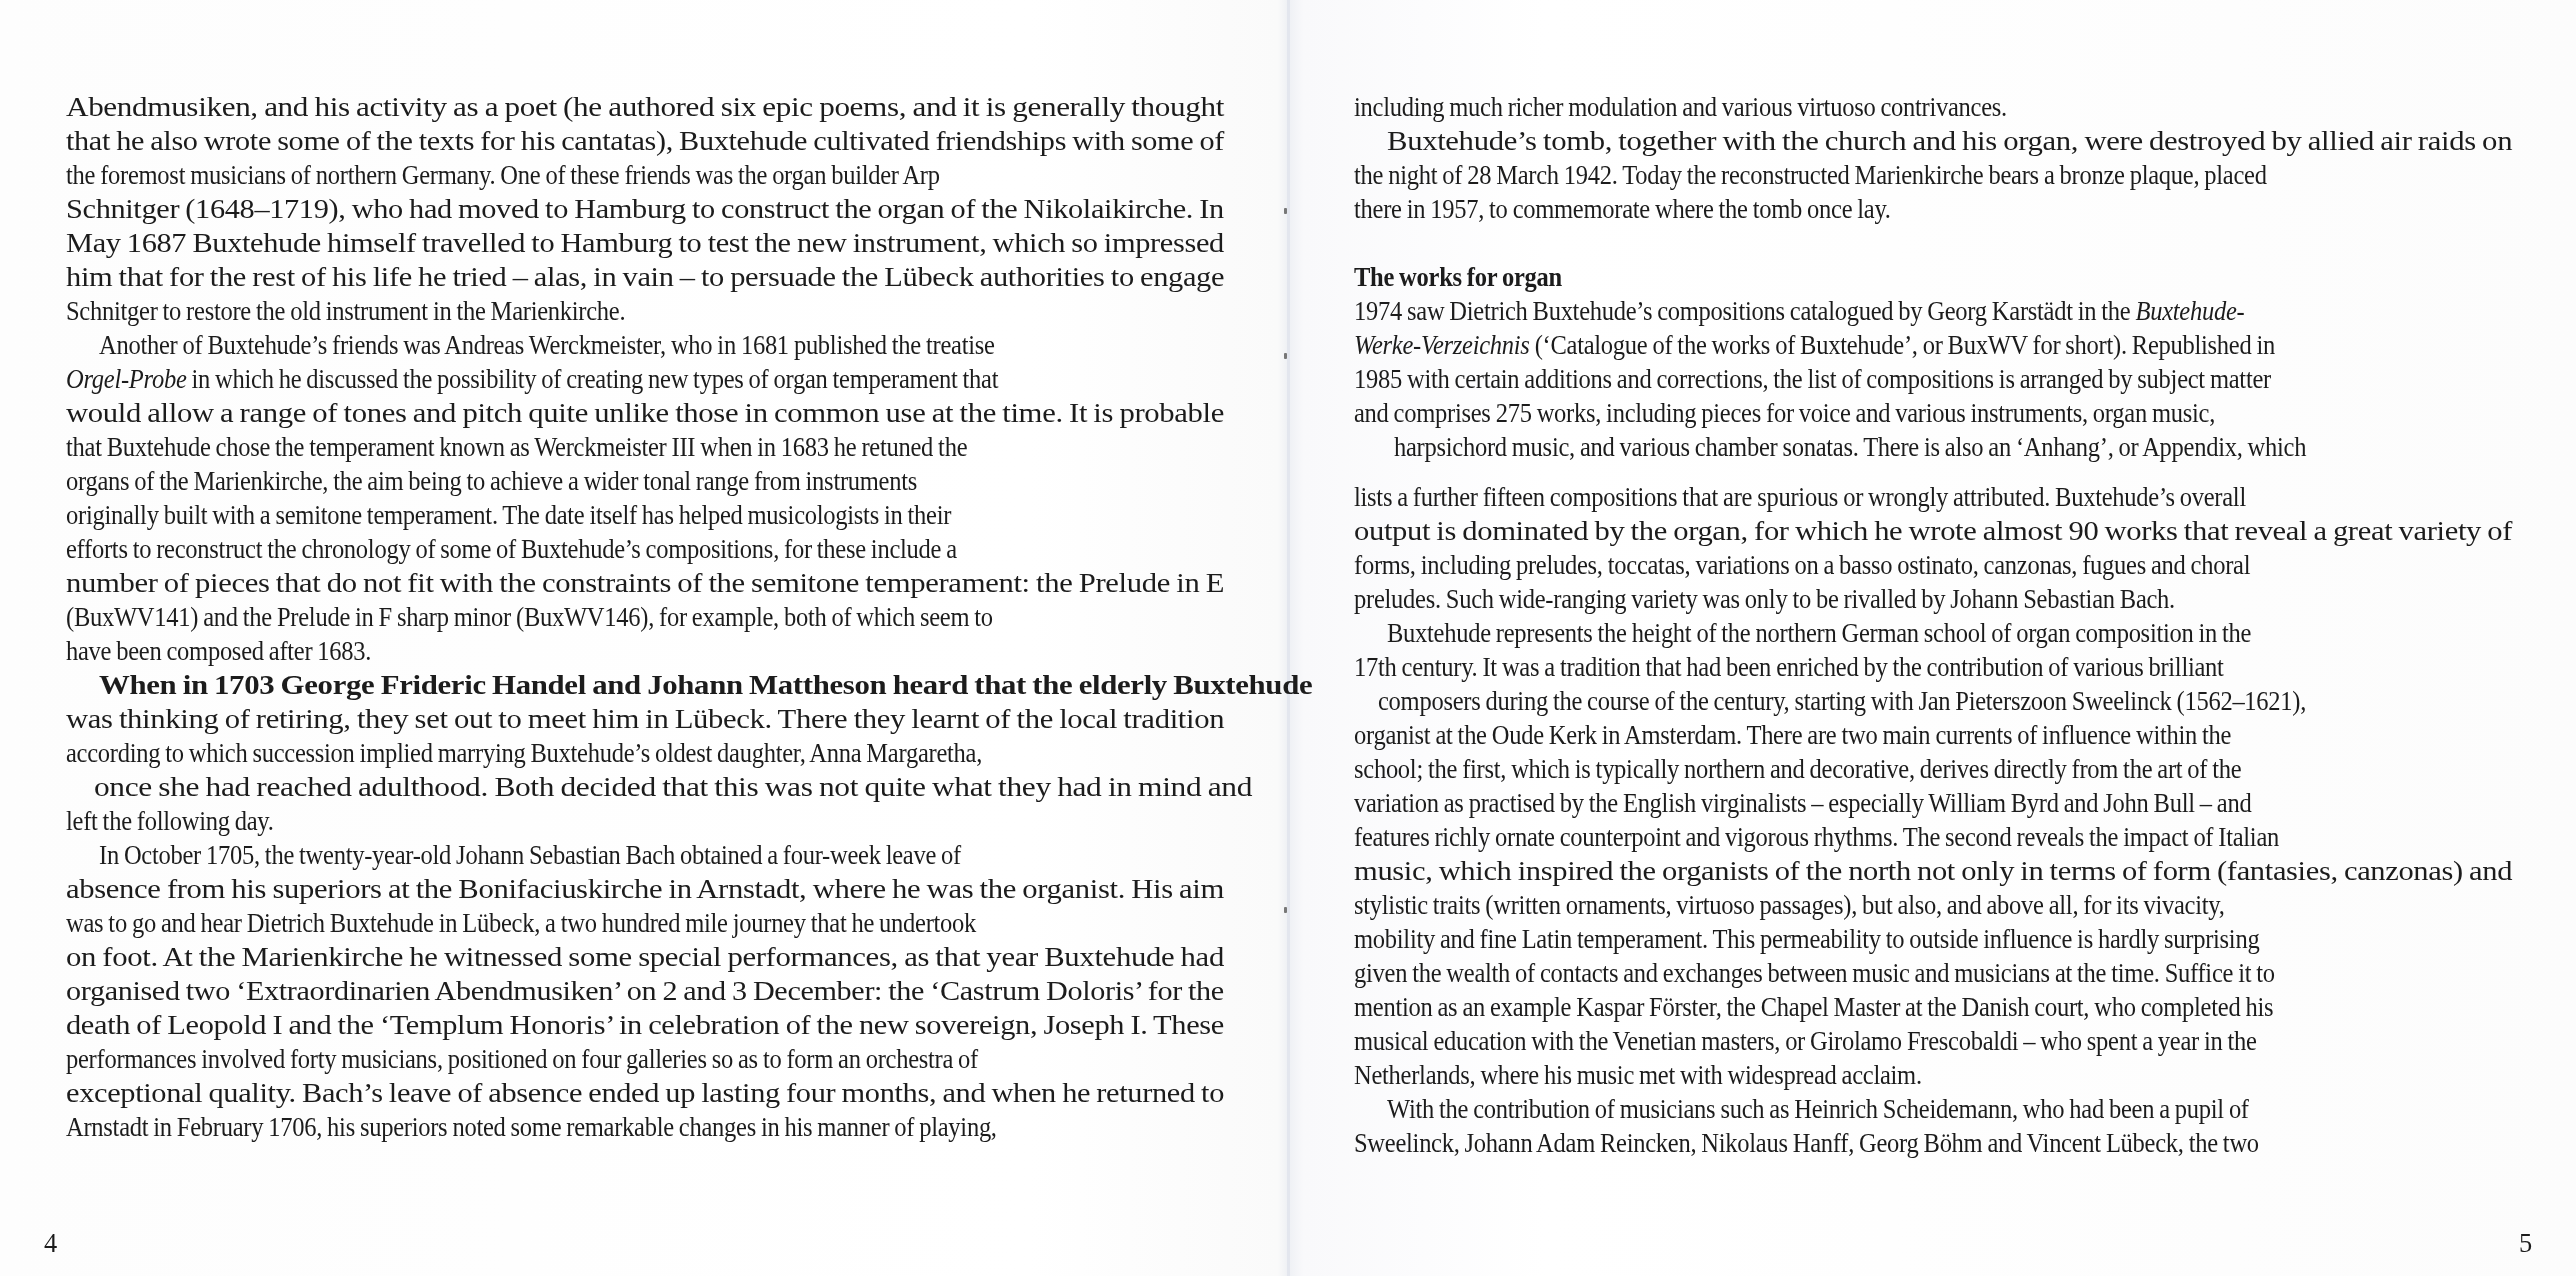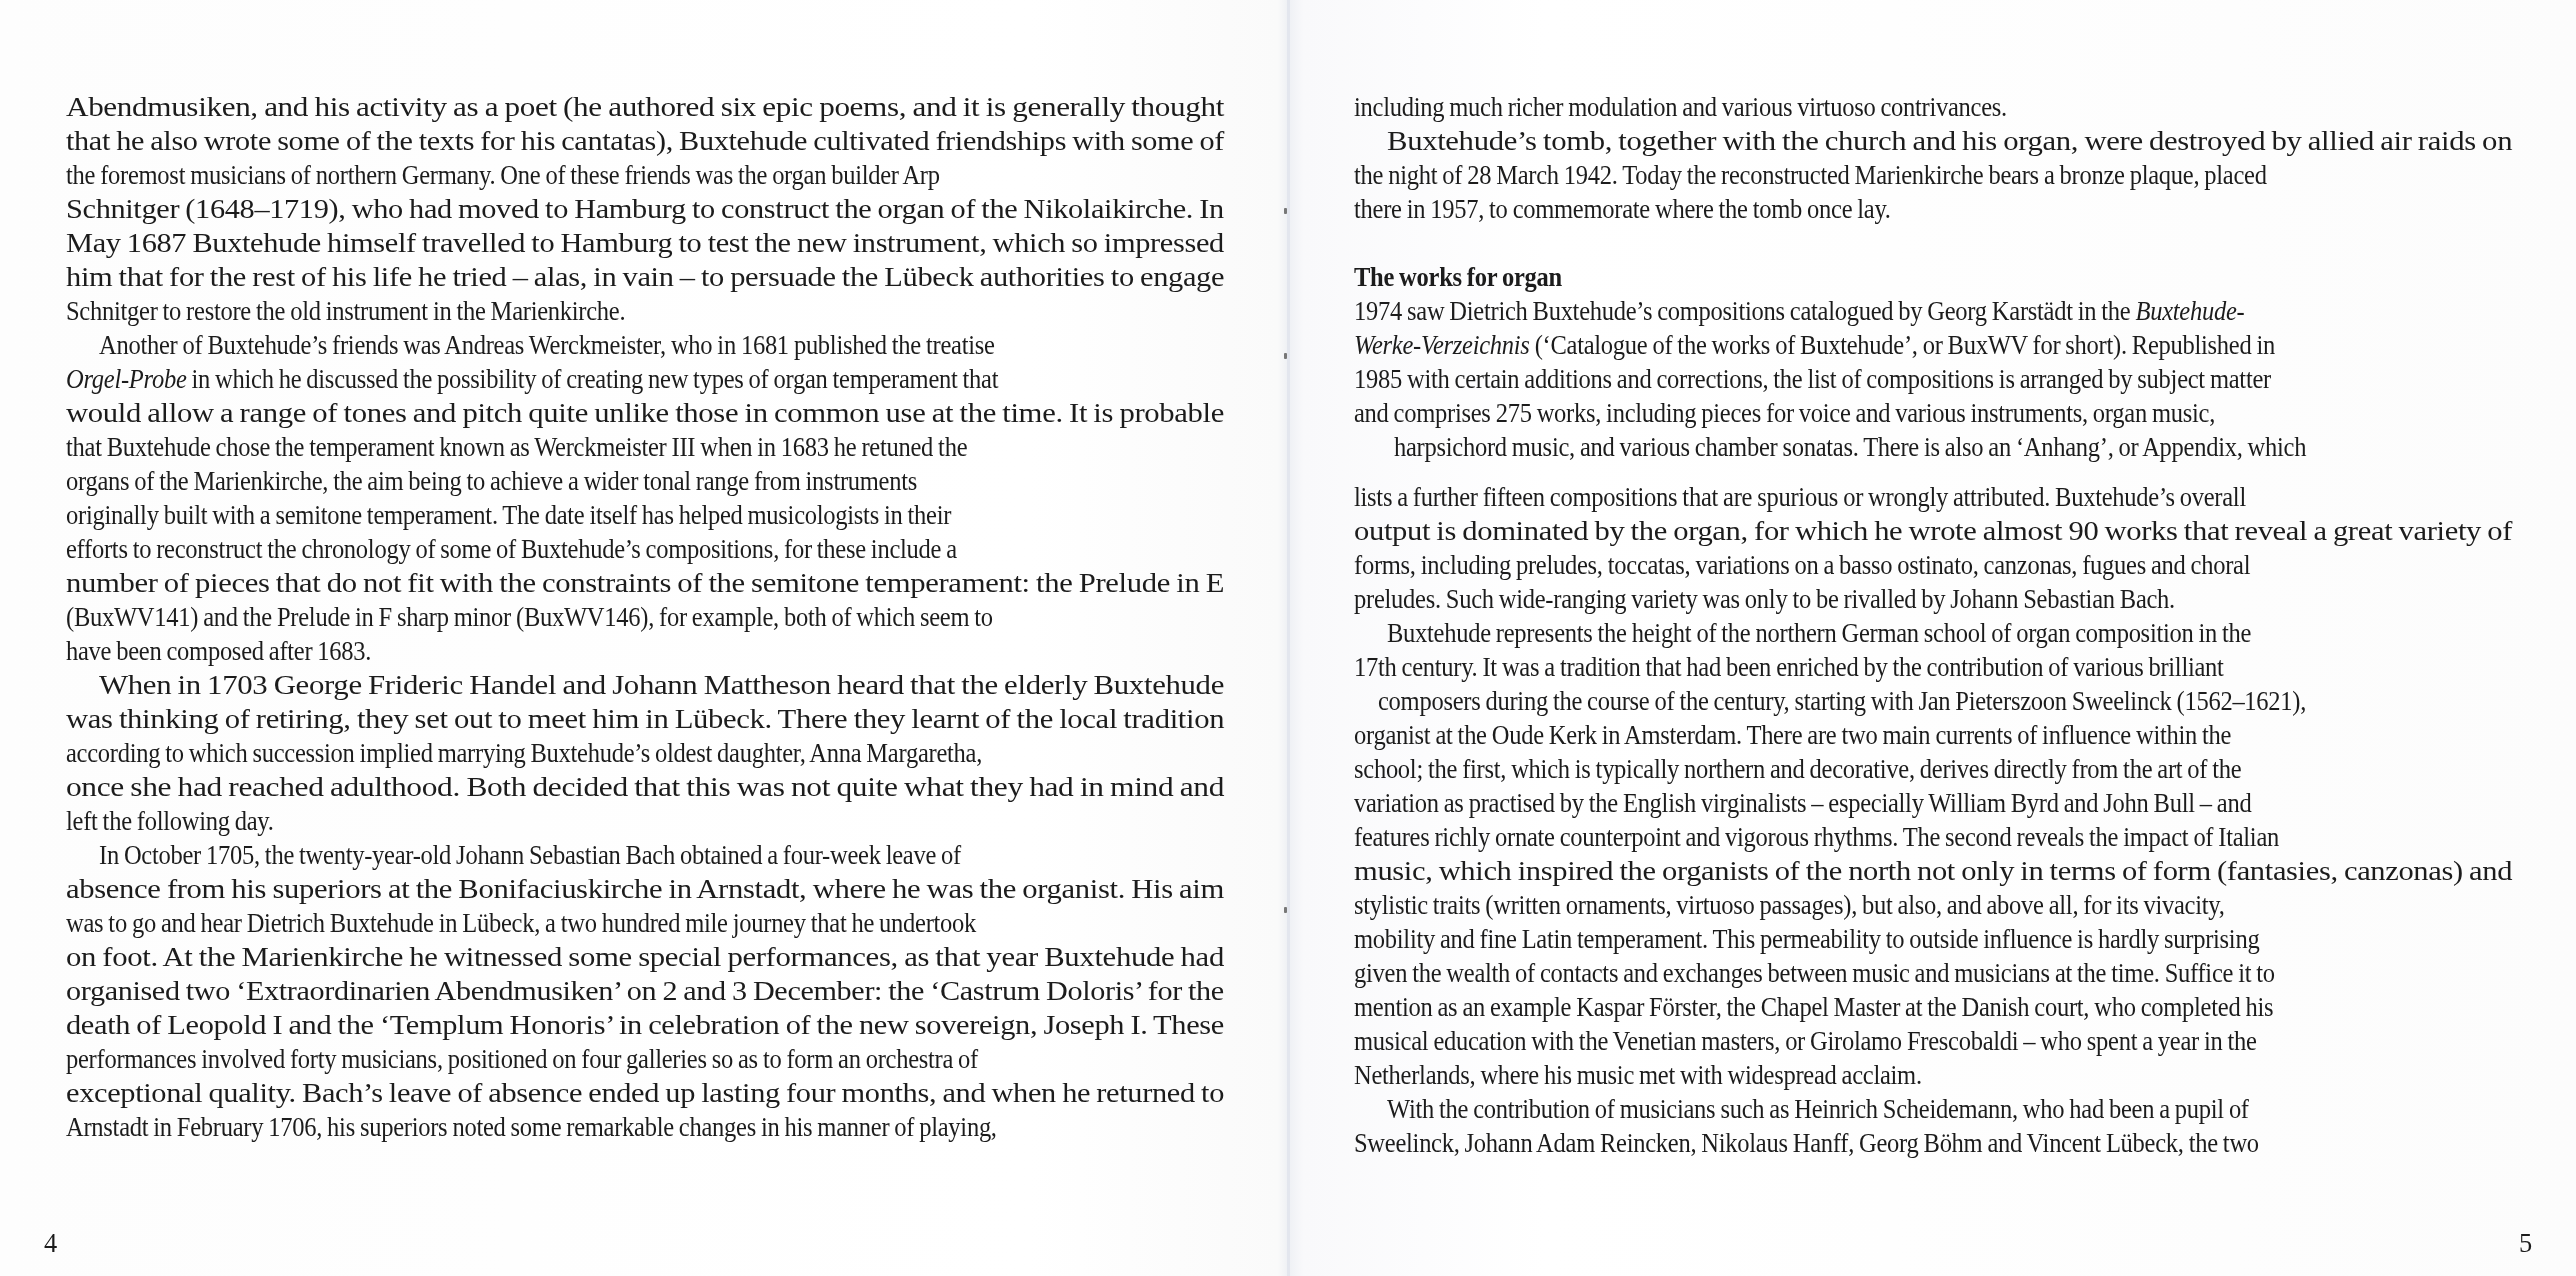--- a/index.html
+++ b/index.html
@@ -106,24 +106,24 @@
         <div class="line indent last" style="text-align: left; text-align-last: left;"><span style="display: inline-block; transform-origin: left center; transform: scaleX(0.93);"><span>Another of Buxtehude’s friends was Andreas Werckmeister, who in 1681 published the treatise</span></span></div>
         <div class="line last" style="text-align: left; text-align-last: left;"><span style="display: inline-block; transform-origin: left center; transform: scaleX(0.93);"><span class="it">Orgel-Probe</span><span> in which he discussed the possibility of creating new types of organ temperament that</span></span></div>
         <div class="line" style="text-align: left; text-align-last: left;"><span style="display: inline-block; transform-origin: left center; transform: scaleX(1.1634);"><span>would allow a range of tones and pitch quite unlike those in common use at the time. It is probable</span></span></div>
         <div class="line last" style="text-align: left; text-align-last: left;"><span style="display: inline-block; transform-origin: left center; transform: scaleX(0.93);"><span>that Buxtehude chose the temperament known as Werckmeister III when in 1683 he retuned the</span></span></div>
         <div class="line last" style="text-align: left; text-align-last: left;"><span style="display: inline-block; transform-origin: left center; transform: scaleX(0.93);"><span>organs of the Marienkirche, the aim being to achieve a wider tonal range from instruments</span></span></div>
         <div class="line last" style="text-align: left; text-align-last: left;"><span style="display: inline-block; transform-origin: left center; transform: scaleX(0.93);"><span>originally built with a semitone temperament. The date itself has helped musicologists in their</span></span></div>
         <div class="line last" style="text-align: center; text-align-last: left;"><span style="display: inline-block; transform-origin: left center; transform: scaleX(0.93);"><span>efforts to reconstruct the chronology of some of Buxtehude’s compositions, for these include a</span></span></div>
         <div class="line" style="text-align: left; text-align-last: left;"><span style="display: inline-block; transform-origin: left center; transform: scaleX(1.1622);"><span>number of pieces that do not fit with the constraints of the semitone temperament: the Prelude in E</span></span></div>
         <div class="line last" style="text-align: left; text-align-last: left;"><span style="display: inline-block; transform-origin: left center; transform: scaleX(0.93);"><span>(BuxWV141) and the Prelude in F sharp minor (BuxWV146), for example, both of which seem to</span></span></div>
         <div class="line last" style="text-align: left; text-align-last: left;"><span style="display: inline-block; transform-origin: left center; transform: scaleX(0.93);"><span>have been composed after 1683.</span></span></div>
-        <div class="line indent" style="text-align: right; text-align-last: left;"><span style="display: inline-block; transform-origin: left center; transform: scaleX(1.1683);"><span>When in 1703 George Frideric Handel and Johann Mattheson heard that the elderly Buxtehude</span></span></div>
+        <div class="line indent" style="text-align: right; text-align-last: left; font-weight: bold;"><span style="display: inline-block; transform-origin: left center; transform: scaleX(1.1683);"><span>When in 1703 George Frideric Handel and Johann Mattheson heard that the elderly Buxtehude</span></span></div>
         <div class="line" style="text-align: left; text-align-last: left;"><span style="display: inline-block; transform-origin: left center; transform: scaleX(1.1624);"><span>was thinking of retiring, they set out to meet him in Lübeck. There they learnt of the local tradition</span></span></div>
         <div class="line last" style="text-align: left; text-align-last: left;"><span style="display: inline-block; transform-origin: left center; transform: scaleX(0.93);"><span>according to which succession implied marrying Buxtehude’s oldest daughter, Anna Margaretha,</span></span></div>
-        <div class="line" style="text-align: center; text-align-last: left;"><span style="display: inline-block; transform-origin: left center; transform: scaleX(1.191);"><span>once she had reached adulthood. Both decided that this was not quite what they had in mind and</span></span></div>
+        <div class="line" style="text-align: center; text-align-last: left; margin-left: 28px;"><span style="display: inline-block; transform-origin: left center; transform: scaleX(1.191);"><span>once she had reached adulthood. Both decided that this was not quite what they had in mind and</span></span></div>
         <div class="line last" style="text-align: left; text-align-last: left;"><span style="display: inline-block; transform-origin: left center; transform: scaleX(0.93);"><span>left the following day.</span></span></div>
         <div class="line indent last" style="text-align: left; text-align-last: left;"><span style="display: inline-block; transform-origin: left center; transform: scaleX(0.93);"><span>In October 1705, the twenty-year-old Johann Sebastian Bach obtained a four-week leave of</span></span></div>
         <div class="line" style="text-align: left; text-align-last: left;"><span style="display: inline-block; transform-origin: left center; transform: scaleX(1.162);"><span>absence from his superiors at the Bonifaciuskirche in Arnstadt, where he was the organist. His aim</span></span></div>
         <div class="line last" style="text-align: left; text-align-last: left;"><span style="display: inline-block; transform-origin: left center; transform: scaleX(0.93);"><span>was to go and hear Dietrich Buxtehude in Lübeck, a two hundred mile journey that he undertook</span></span></div>
         <div class="line" style="text-align: left; text-align-last: left;"><span style="display: inline-block; transform-origin: left center; transform: scaleX(1.1653);"><span>on foot. At the Marienkirche he witnessed some special performances, as that year Buxtehude had</span></span></div>
         <div class="line" style="text-align: left; text-align-last: left;"><span style="display: inline-block; transform-origin: left center; transform: scaleX(1.1431);"><span>organised two ‘Extraordinarien Abendmusiken’ on 2 and 3 December: the ‘Castrum Doloris’ for the</span></span></div>
         <div class="line" style="text-align: left; text-align-last: left;"><span style="display: inline-block; transform-origin: left center; transform: scaleX(1.1527);"><span>death of Leopold I and the ‘Templum Honoris’ in celebration of the new sovereign, Joseph I. These</span></span></div>
         <div class="line last" style="text-align: left; text-align-last: left;"><span style="display: inline-block; transform-origin: left center; transform: scaleX(0.93);"><span>performances involved forty musicians, positioned on four galleries so as to form an orchestra of</span></span></div>
         <div class="line" style="text-align: left; text-align-last: left;"><span style="display: inline-block; transform-origin: left center; transform: scaleX(1.1516);"><span>exceptional quality. Bach’s leave of absence ended up lasting four months, and when he returned to</span></span></div>
         <div class="line last" style="text-align: left; text-align-last: left;"><span style="display: inline-block; transform-origin: left center; transform: scaleX(0.93);"><span>Arnstadt in February 1706, his superiors noted some remarkable changes in his manner of playing,</span></span></div>

